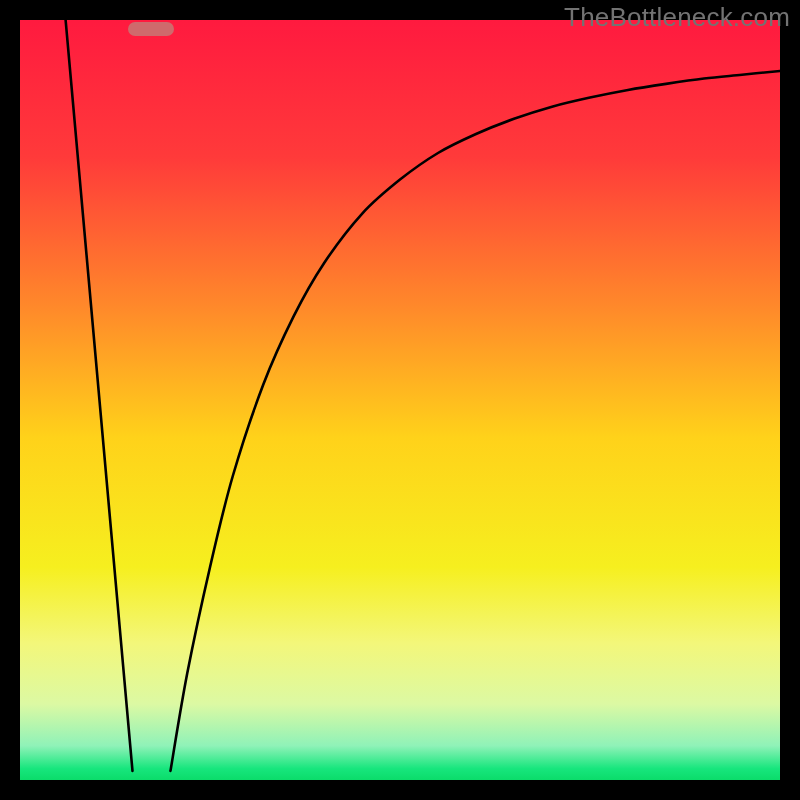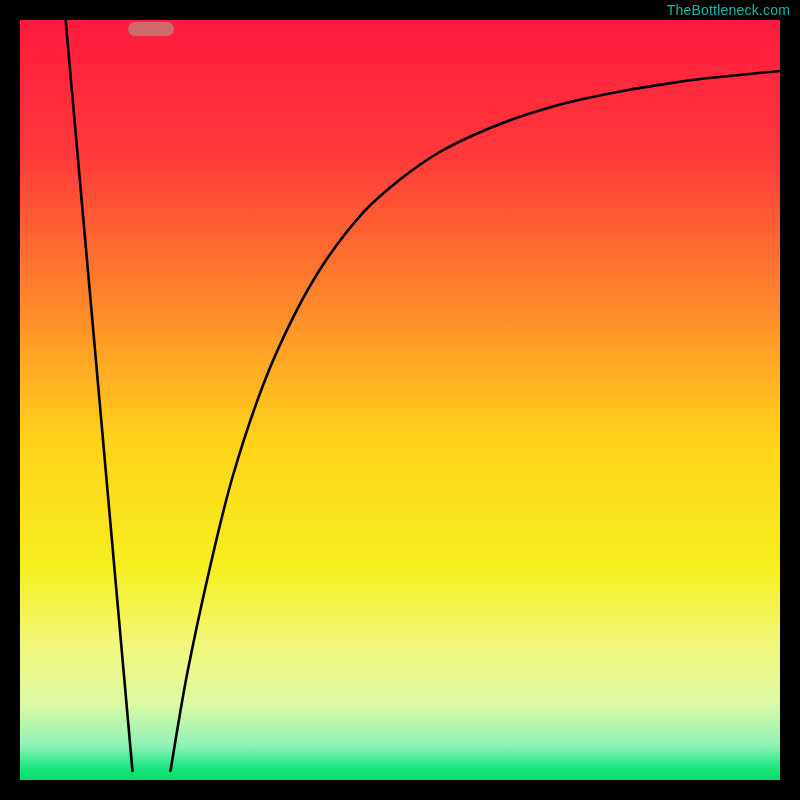--- a/index.html
+++ b/index.html
@@ -28,22 +28,22 @@
     overflow: hidden;
   }
   .gradient {
     position: absolute;
     inset: 0;
   }
   .watermark {
     position: absolute;
     top: 2px;
     right: 10px;
-    color: #14b8a6;
-    font-size: 14px;
+    color: #737373;
+    font-size: 26px;
     letter-spacing: 0.2px;
     font-weight: 400;
   }
   .marker {
     position: absolute;
     background: #cf6a6c;
     border-radius: 10px;
     height: 14px;
   }
   svg.curves {

